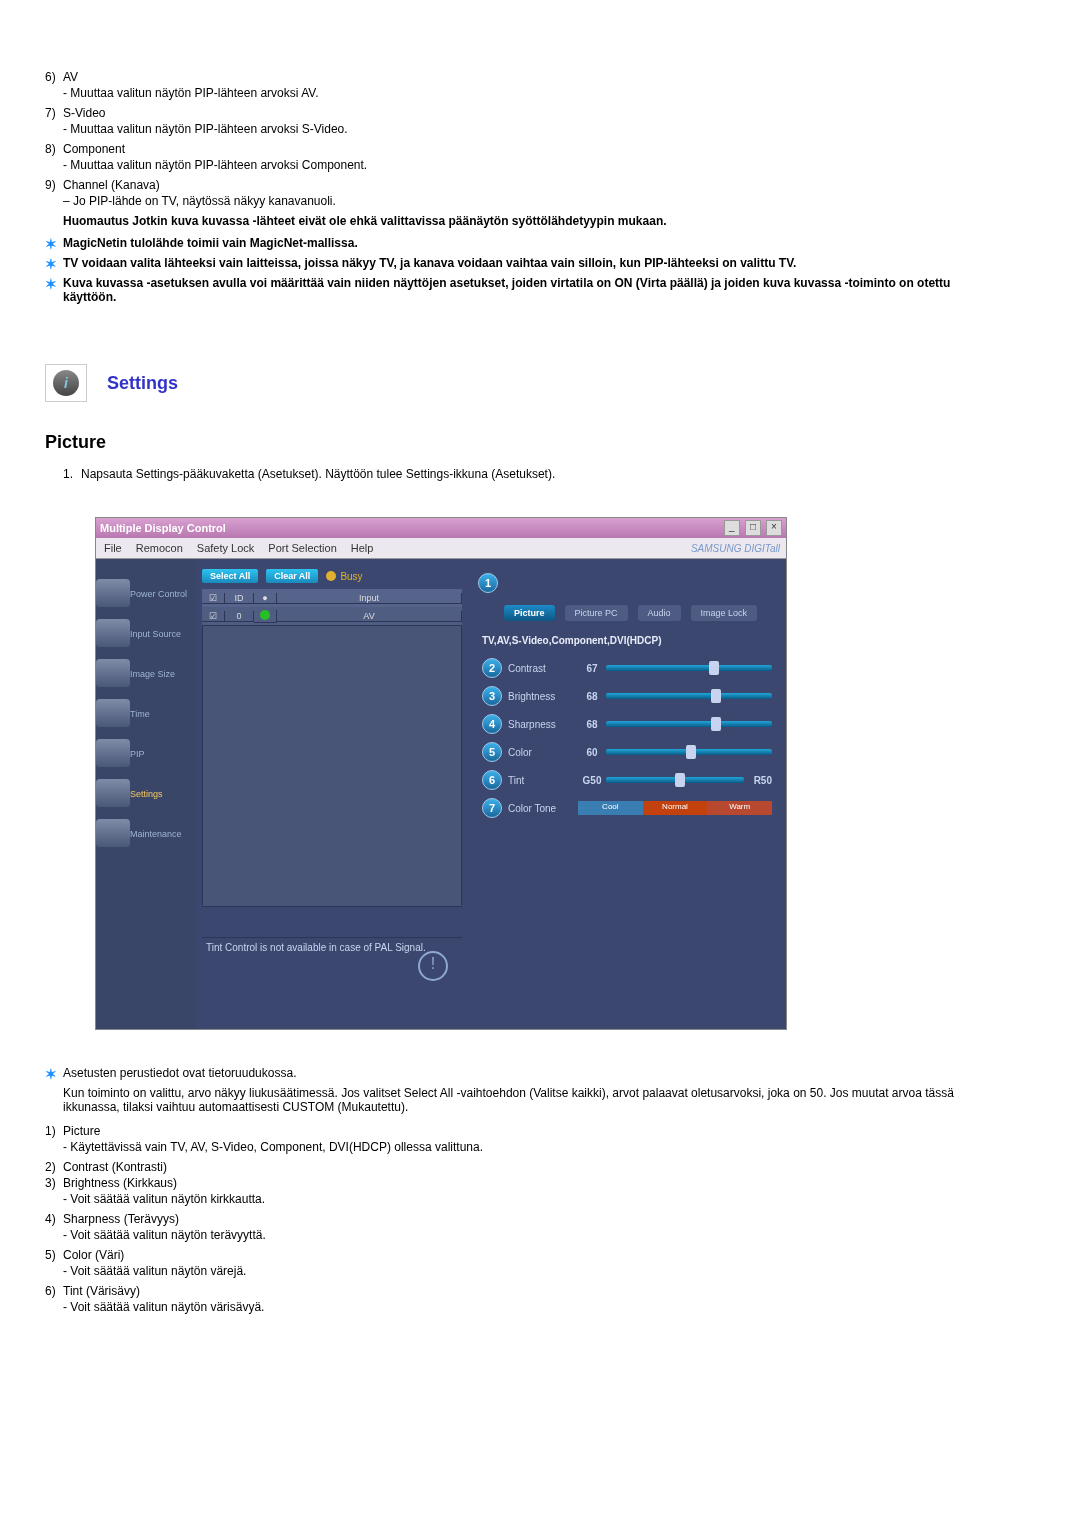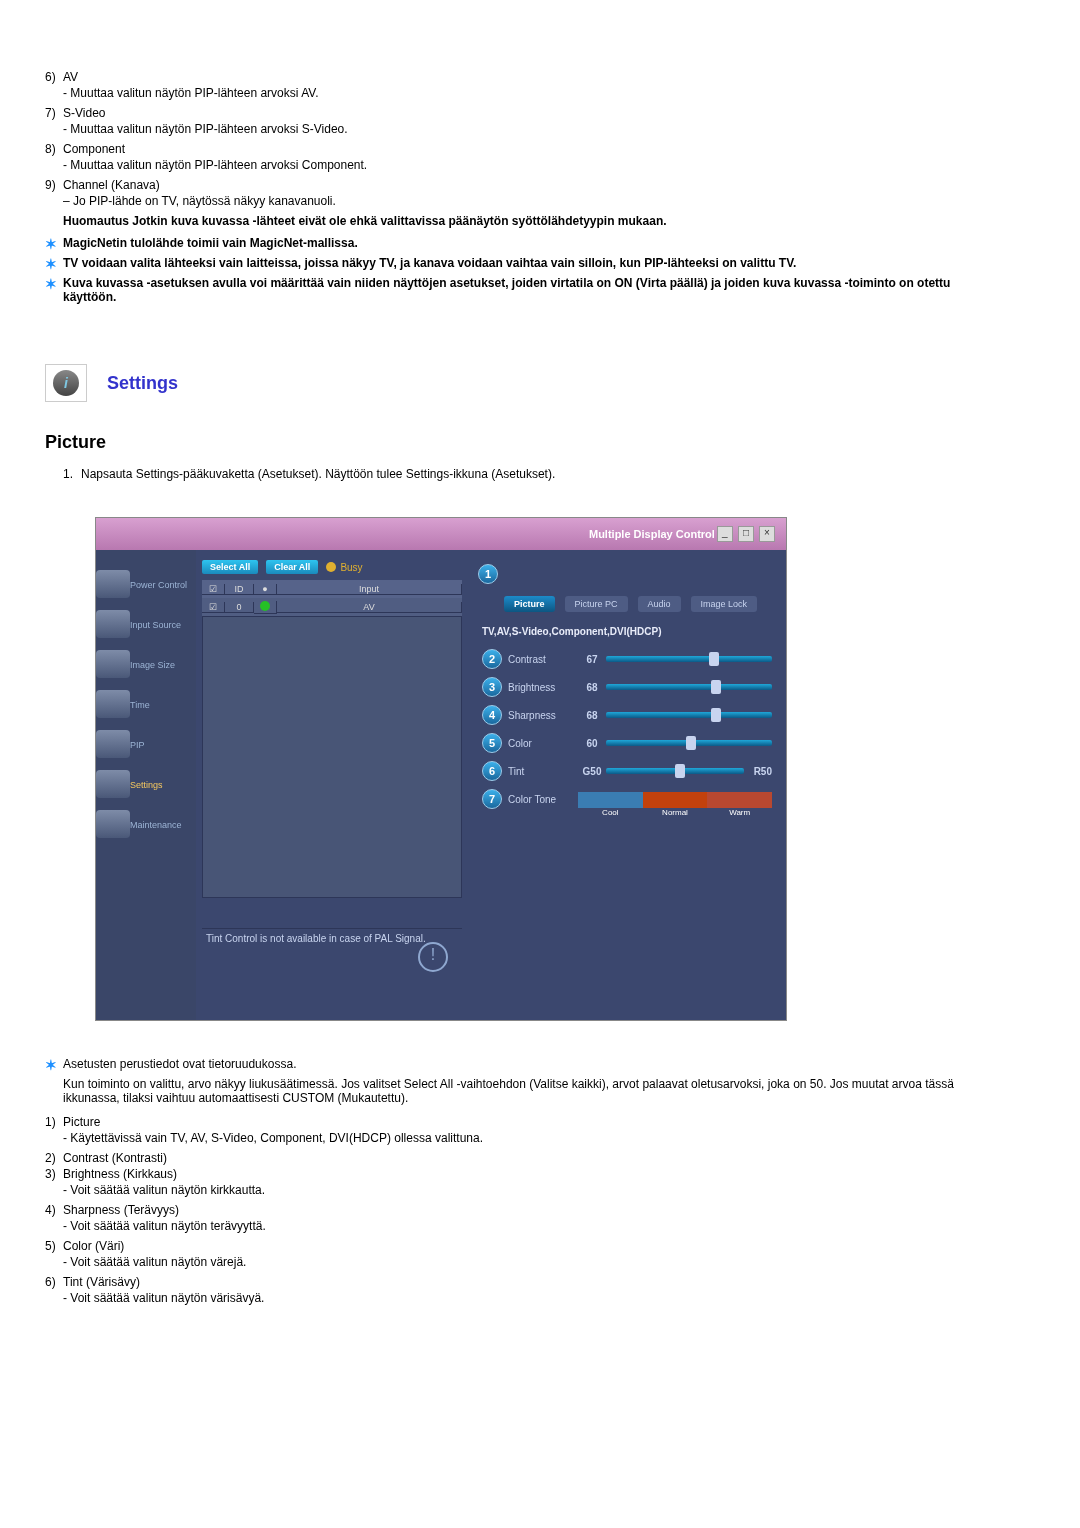--- a/index.html
+++ b/index.html
@@ -45,24 +45,24 @@
   .shot {
     margin: 36px 0 36px 50px;
     width: 690px;
     position: relative;
     border: 1px solid #888;
     background: #3b476e;
     font-size: 11px;
     color: #ddd;
   }
   .titlebar {
-    height: 32px;
+    height: 20px;
     background: linear-gradient(#d8a0d0,#b878b0);
-    display: flex; align-items: center; justify-content: flex-end;
-    padding: 0 11px;
+    display: flex; align-items: center; justify-content: space-between;
+    padding: 0 4px;
     color: #fff; font-weight: bold;
   }
   .titlebar .winicons span{
     display:inline-block;width:14px;height:14px;background:#ddd;border:1px solid #999;margin-left:2px;
     color:#333;text-align:center;line-height:12px;font-size:10px;font-weight:normal;
   }
   .menubar {
     height: 20px; background: #ece8f0; border-bottom:1px solid #999;
     display:flex;align-items:center;color:#333;padding-left:8px;
   }
@@ -94,21 +94,21 @@
   .tab.active { background:linear-gradient(#1c8bc9,#0d5682);color:#fff;font-weight:bold;}
   .src-line{font-size:10px;color:#e8ecf9;text-align:left;font-weight:bold;margin-bottom:12px;}
   .sliderrow { display:flex; align-items:center; margin-bottom:8px;font-size:10px;color:#c8d4ef;}
   .circ { width:18px;height:18px;border-radius:50%;background:linear-gradient(#3cb0ea,#1a689e);border:1px solid #9cccea;color:#fff;font-weight:bold;display:flex;align-items:center;justify-content:center;font-size:11px;margin-right:6px;}
   .sl-label{width:70px;}
   .sl-val{width:28px;text-align:center;font-weight:bold;}
   .sl-track{flex:1;height:6px;background:linear-gradient(#1fa7d8,#0b5a88);position:relative;border-radius:2px;}
   .sl-track .thumb{position:absolute;top:-4px;width:10px;height:14px;background:#c8d4ef;border-radius:2px;}
   .tone-row{display:flex;align-items:center;margin-top:4px;}
   .tone-row .tone-bar{flex:1;height:14px;display:flex;}
-  .tone-row .tone-bar div{flex:1;text-align:center;font-size:8px;color:#fff;padding-top:16px;}
+  .tone-row .tone-bar div{flex:1;text-align:center;font-size:8px;color:#fff;padding-top:1px;}
   .tone-row .tb1{background:#3a7db3;}
   .tone-row .tb2{background:#c2410c;}
   .tone-row .tb3{background:#b84830;}
 </style>
 </head>
 <body>
 
 <div class="page">
   <ul class="num-list" id="top-list">
       <li>
@@ -172,20 +172,28 @@
 
   <div class="shot">
     <div class="titlebar">
       <span>Multiple Display Control</span>
       <span class="winicons">
         <span>_</span>
         <span>□</span>
         <span>×</span>
       </span>
     </div>
+    <div class="menubar" id="menubar">
+        <span>File</span>
+        <span>Remocon</span>
+        <span>Safety Lock</span>
+        <span>Port Selection</span>
+        <span>Help</span>
+        <span class="brand">SAMSUNG DIGITall</span>
+      </div>
     <div class="body">
       <div class="sidebar" id="sidebar">
           <div class="side-item">
             <div class="ico"></div>
             <span>Power Control</span>
           </div>
           <div class="side-item">
             <div class="ico"></div>
             <span>Input Source</span>
           </div>

